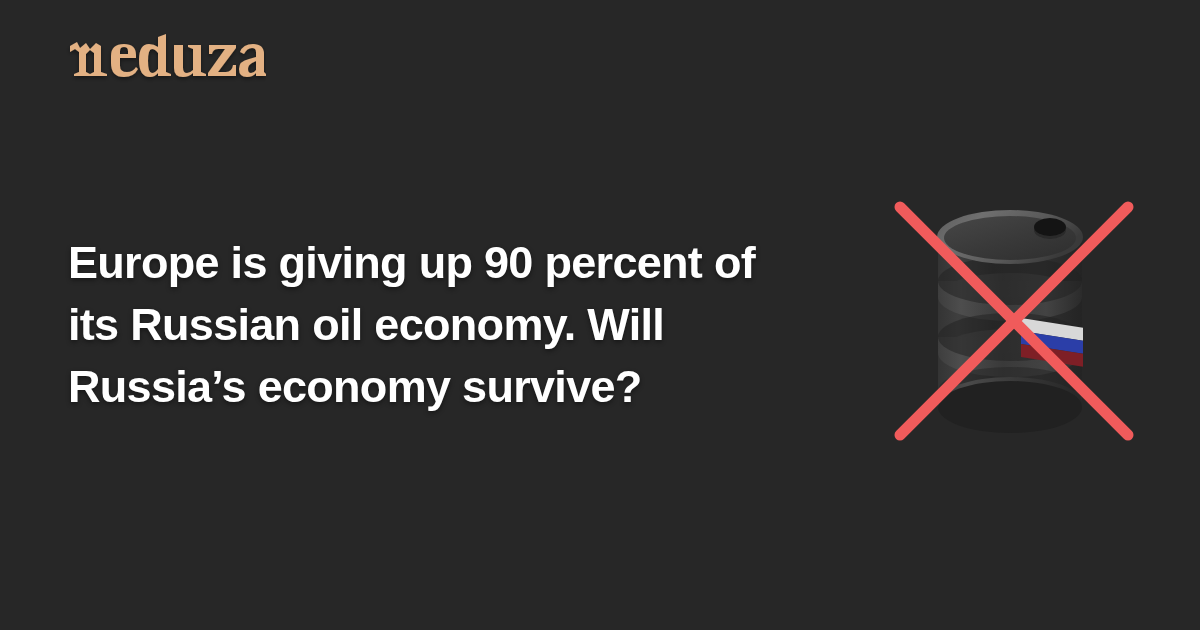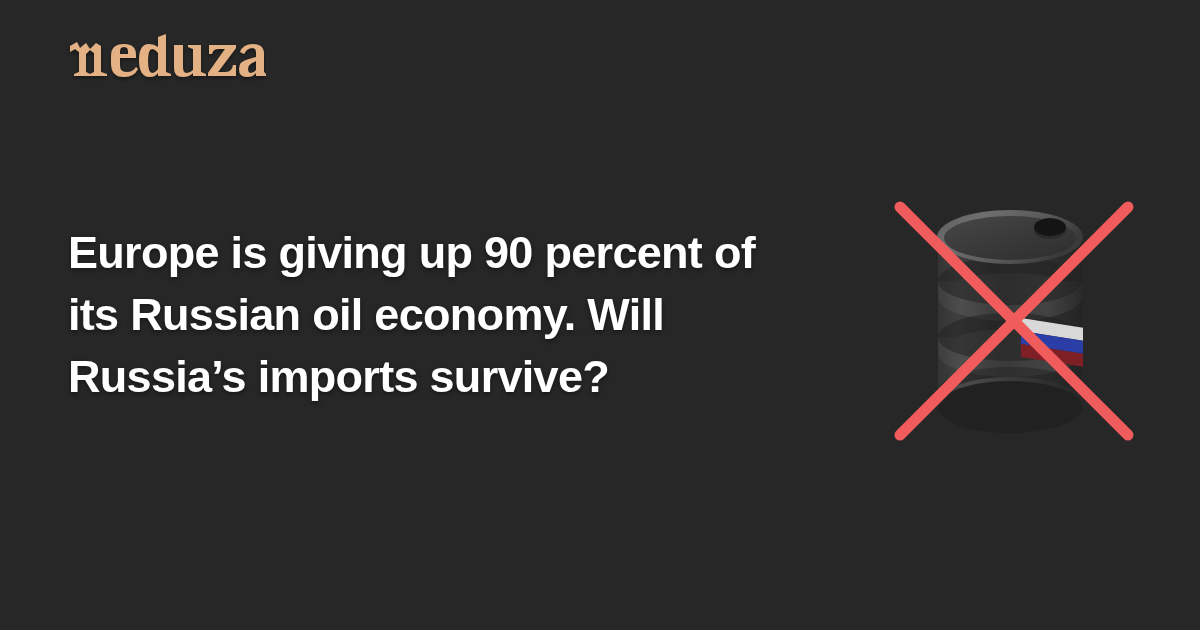--- a/index.html
+++ b/index.html
@@ -23,21 +23,21 @@
     top: 32px;
     width: 200px;
     height: 52px;
   }
   .logo svg { display: block; }
 
   
   .headline {
     position: absolute;
     left: 68px;
-    top: 222px;
+    top: 232px;
     width: 800px;
     margin: 0;
     color: #ffffff;
     font-family: "Liberation Sans", sans-serif;
     font-size: 45px;
     font-weight: 700;
     line-height: 62px;
     letter-spacing: -0.7px;
     text-shadow: 0 2px 5px rgba(0,0,0,0.45);
   }
@@ -78,21 +78,21 @@
         <path d="M143 13 L143 22 L146 22 Q147 17 152 17 L159 17 L142 41 L142 44 L170 44 L170 33 L167 33 Q166 40 160 40 L152 40 L170 16 L170 13 Z"></path>
 
         <path d="M174 20 Q177 12 187 12 Q198 12 198 22 L198 40 L200 42 L200 44 L190 44 L190 41 Q187 45 181 45 Q173 45 173 37 Q173 29 183 27 L190 25 L190 20 Q190 16 186 16 Q181 16 178 22 Z M190 29 L186 31 Q182 33 182 37 Q182 41 185 41 Q188 41 190 38 Z"></path>
       </g>
     </svg>
   </div>
 
   <h1 class="headline" style="color: rgb(255, 255, 255);">
     <span class="ln">Europe is giving up 90 percent of</span>
     <span class="ln">its Russian oil economy. Will</span>
-    <span class="ln">Russia’s imports survive?</span>
+    <span class="ln">Russia’s economy survive?</span>
   </h1>
 
   <div class="illustration">
     <svg width="275" height="270" viewBox="0 0 275 270" aria-hidden="true">
       <defs>
         <linearGradient id="bodyGrad" x1="0" y1="0" x2="1" y2="0">
           <stop offset="0%" stop-color="#343434"></stop>
           <stop offset="14%" stop-color="#3f3f3f"></stop>
           <stop offset="38%" stop-color="#2c2c2c"></stop>
           <stop offset="72%" stop-color="#303030"></stop>

